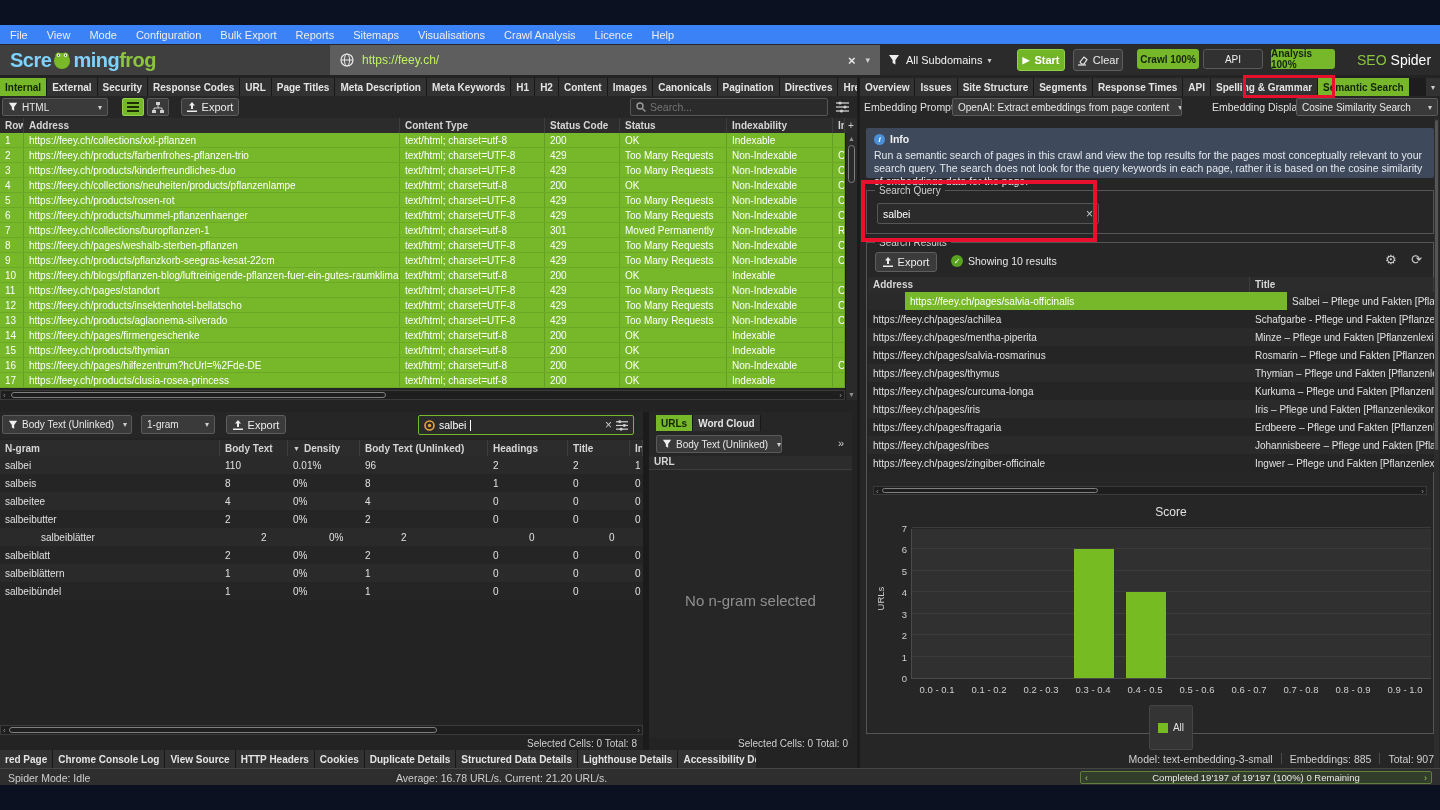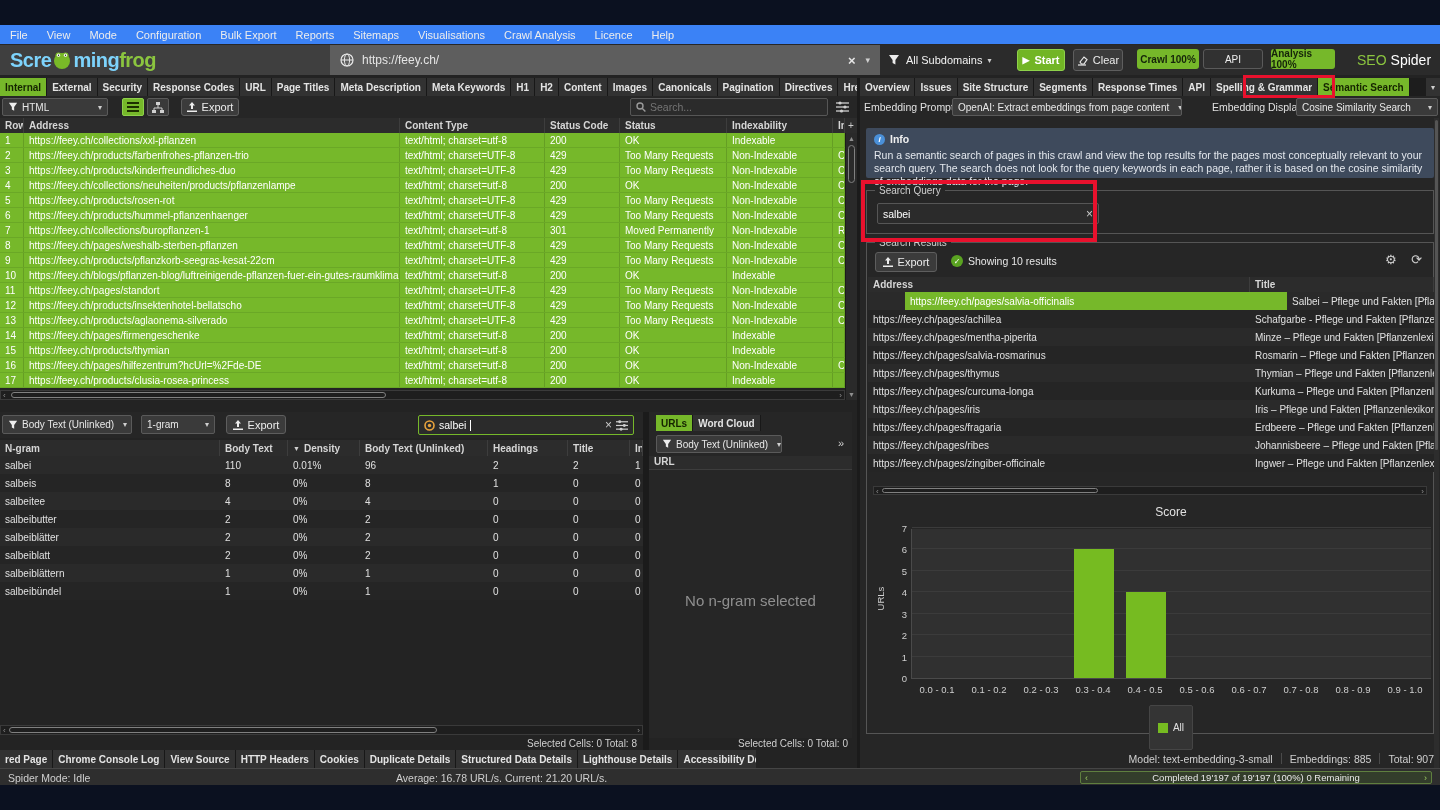--- a/index.html
+++ b/index.html
@@ -9,21 +9,21 @@
   #app { position:absolute; left:0; top:25px; width:1440px; height:760px; background:#232323; }
 
   
   #menubar { left:0; top:0; width:1440px; height:20px; background:#3b82f6; display:flex; align-items:center; gap:19px; padding-left:10px; border-bottom:1px solid #272727; }
   .menu-item { color:#ededed; font-size:11px; white-space:nowrap; cursor:default; }
   #toolbar { left:0; top:20px; width:1440px; height:30px; background:#3f3f3f; }
   #logo-zone { left:0; top:0; width:330px; height:30px; display:flex; align-items:center; padding-left:10px; }
   .logo-txt { font-size:20px; font-weight:bold; color:#7dd3fc; letter-spacing:-0.5px; }
   .logo-green { color:#8bc53f; }
   #url-zone { left:330px; top:0; width:550px; height:30px; background:#5e5e5e; display:flex; align-items:center; padding:0 10px; }
-  #url-text { color:#e5e5e5; font-size:12px; flex:1; margin-left:8px; }
+  #url-text { color:#bef264; font-size:12px; flex:1; margin-left:8px; }
   #tb-right { left:880px; top:0; width:560px; height:30px; background:#2b2b2b; }
   .tbc { position:absolute; top:4px; height:22px; display:flex; align-items:center; }
   .btn { background:#3b3b3b; border:1px solid #5e5e5e; border-radius:3px; color:#ececec; font-size:11px; display:inline-flex; align-items:center; gap:5px; justify-content:center; }
   .btn.green { background:#72b525; border-color:#8ed14a; color:#fff; font-weight:bold; }
   .badge { border-radius:3px; font-size:10px; font-weight:bold; display:flex; align-items:center; justify-content:center; height:20px; }
   .badge.green { background:#76b82a; color:#15240a; }
   .badge.dark { background:#313131; border:1px solid #5a5a5a; color:#ededed; font-weight:normal; }
   .ico { display:inline-flex; align-items:center; justify-content:center; }
   .dd-arrow { font-size:8px; color:#cfcfcf; margin-left:5px; }
 
@@ -494,21 +494,21 @@
       </div>
       <div class="gridrow darkrow" style="grid-template-columns: 220px 68px 72px 128px 80px 62px 13px; height: 18px;">
         <div class="cell">salbeibutter</div>
         <div class="cell">2</div>
         <div class="cell">0%</div>
         <div class="cell">2</div>
         <div class="cell">0</div>
         <div class="cell">0</div>
         <div class="cell">0</div>
       </div>
-      <div class="gridrow darkrow" style="grid-template-columns: 220px 68px 72px 128px 80px 62px 13px; height: 18px;">
+      <div class="gridrow darkrow" style="grid-template-columns: 220px 68px 72px 128px 80px 62px 13px; height: 18px; padding-left: 36px;">
         <div class="cell">salbeiblätter</div>
         <div class="cell">2</div>
         <div class="cell">0%</div>
         <div class="cell">2</div>
         <div class="cell">0</div>
         <div class="cell">0</div>
         <div class="cell">0</div>
       </div>
       <div class="gridrow darkrow" style="grid-template-columns: 220px 68px 72px 128px 80px 62px 13px; height: 18px;">
         <div class="cell">salbeiblatt</div>

